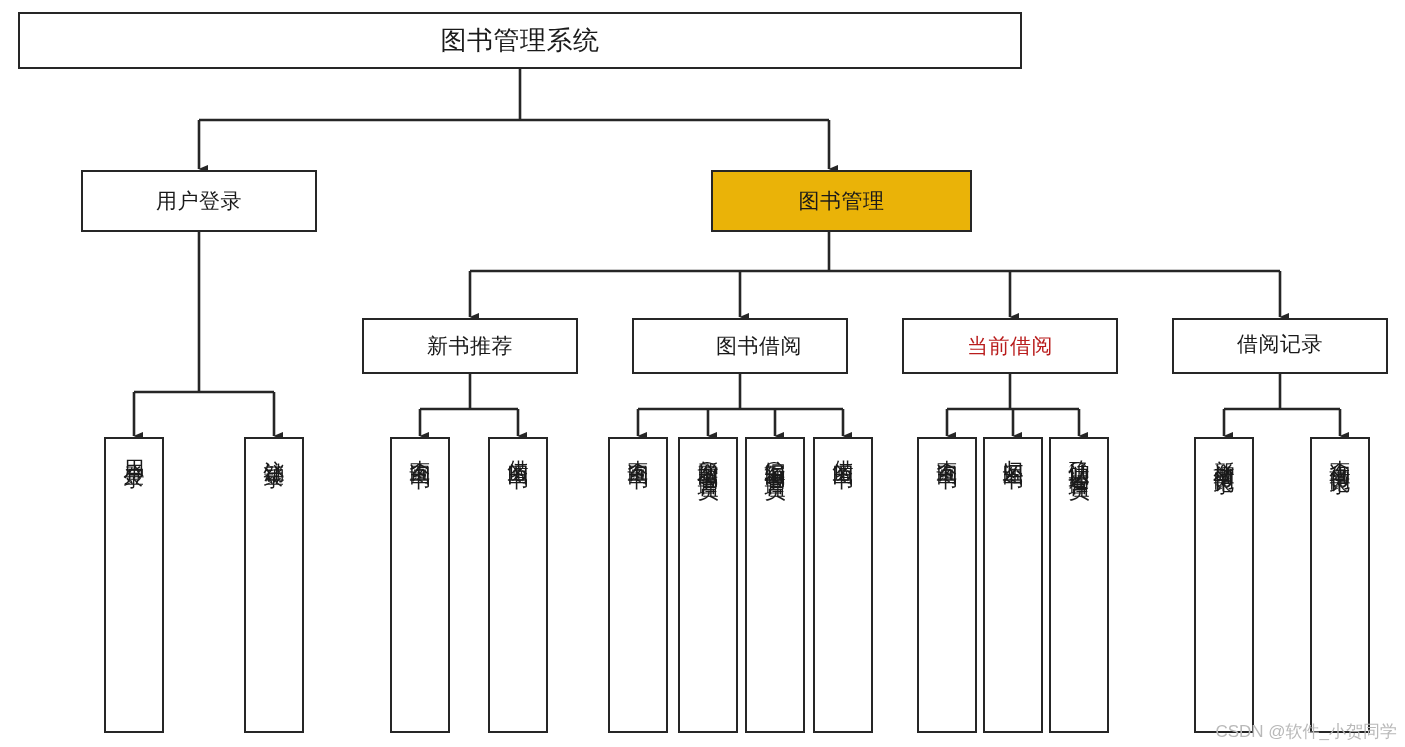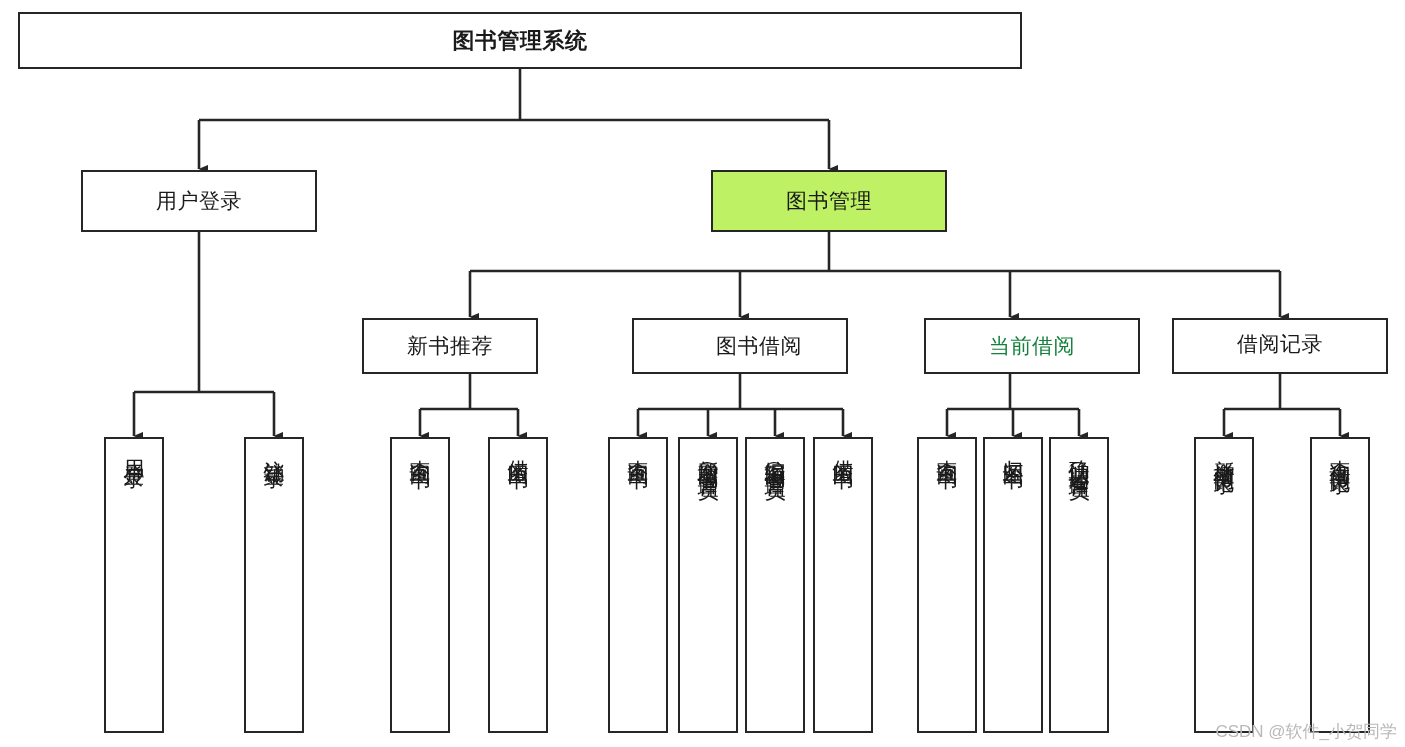--- a/index.html
+++ b/index.html
@@ -49,21 +49,21 @@
     justify-content: center;
     padding-top: 4px;
   }
   .node.vertical .node-label {
     writing-mode: vertical-rl;
     text-orientation: upright;
     font-size: 21px;
     letter-spacing: 3px;
     line-height: 1.05;
   }
-  .node.root .node-label { font-size: 22px; font-weight: bold; }
+  .node.root .node-label { font-size: 26px; }
   .watermark {
     position: absolute;
     right: 8px;
     bottom: 4px;
     font-size: 17px;
     color: #b9b9b9;
     white-space: nowrap;
     user-select: none;
     text-align: center;
   }
@@ -116,30 +116,30 @@
       </g>
   </svg>
 
   <div id="nodes">
       <div class="node horizontal root" style="left: 18px; top: 12px; width: 1004px; height: 57px; border-color: rgb(38, 38, 38); background: rgb(255, 255, 255); color: rgb(26, 26, 26);">
         <span class="node-label">图书管理系统</span>
       </div>
       <div class="node horizontal" style="left: 81px; top: 170px; width: 236px; height: 62px; border-color: rgb(38, 38, 38); background: rgb(255, 255, 255); color: rgb(26, 26, 26);">
         <span class="node-label">用户登录</span>
       </div>
-      <div class="node horizontal" style="left: 711px; top: 170px; width: 236px; height: 62px; border-color: rgb(38, 38, 38); background: #bef264; color: rgb(26, 26, 26);">
+      <div class="node horizontal" style="left: 711px; top: 170px; width: 261px; height: 62px; border-color: rgb(38, 38, 38); background: #eab308; color: rgb(26, 26, 26);">
         <span class="node-label">图书管理</span>
       </div>
-      <div class="node horizontal" style="left: 362px; top: 318px; width: 176px; height: 56px; border-color: rgb(38, 38, 38); background: rgb(255, 255, 255); color: rgb(26, 26, 26);">
+      <div class="node horizontal" style="left: 362px; top: 318px; width: 216px; height: 56px; border-color: rgb(38, 38, 38); background: rgb(255, 255, 255); color: rgb(26, 26, 26);">
         <span class="node-label">新书推荐</span>
       </div>
       <div class="node horizontal" style="left: 632px; top: 318px; width: 216px; height: 56px; border-color: rgb(38, 38, 38); background: rgb(255, 255, 255); color: rgb(26, 26, 26); padding-left: 38px;">
         <span class="node-label">图书借阅</span>
       </div>
-      <div class="node horizontal" style="left: 924px; top: 318px; width: 216px; height: 56px; border-color: rgb(38, 38, 38); background: rgb(255, 255, 255); color: #15803d;">
+      <div class="node horizontal" style="left: 902px; top: 318px; width: 216px; height: 56px; border-color: rgb(38, 38, 38); background: rgb(255, 255, 255); color: #b91c1c;">
         <span class="node-label">当前借阅</span>
       </div>
       <div class="node horizontal" style="left: 1172px; top: 318px; width: 216px; height: 56px; border-color: rgb(38, 38, 38); background: rgb(255, 255, 255); color: rgb(26, 26, 26); font-family: Liberation Mono, monospace;">
         <span class="node-label">借阅记录</span>
       </div>
       <div class="node vertical" style="left: 104px; top: 437px; width: 60px; height: 296px; border-color: rgb(38, 38, 38); background: rgb(255, 255, 255); color: rgb(26, 26, 26);">
         <span class="node-label">用户登录</span>
       </div>
       <div class="node vertical" style="left: 244px; top: 437px; width: 60px; height: 296px; border-color: rgb(38, 38, 38); background: rgb(255, 255, 255); color: rgb(26, 26, 26);">
         <span class="node-label">注销登录</span>

